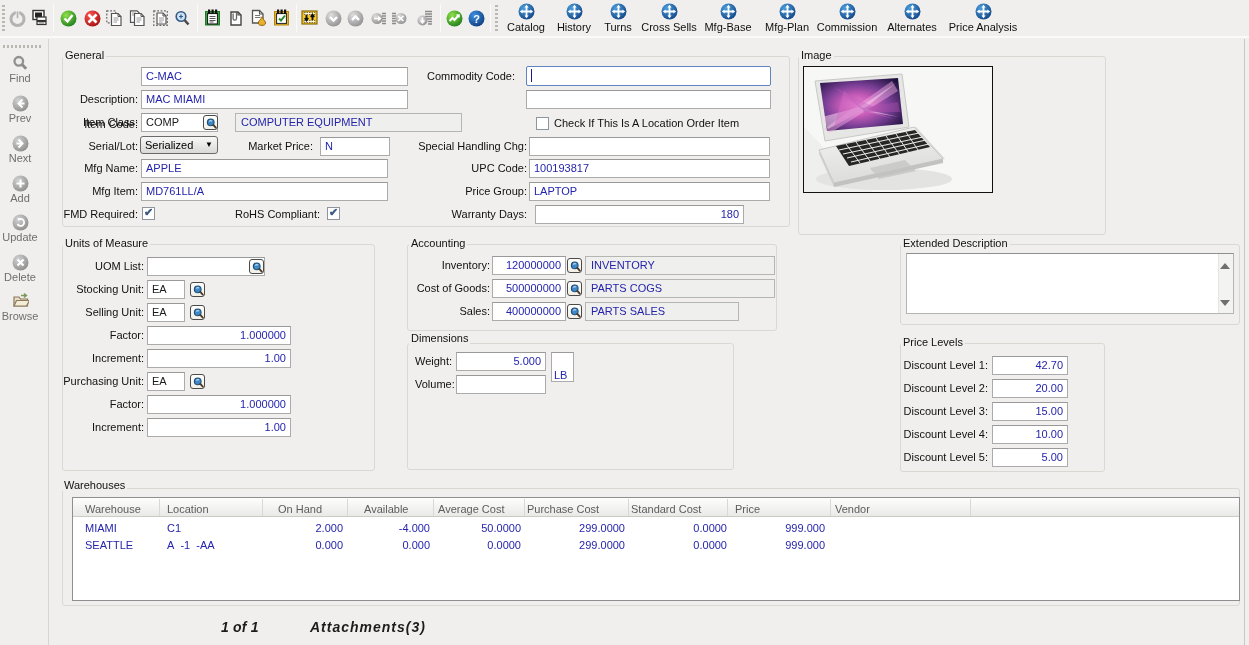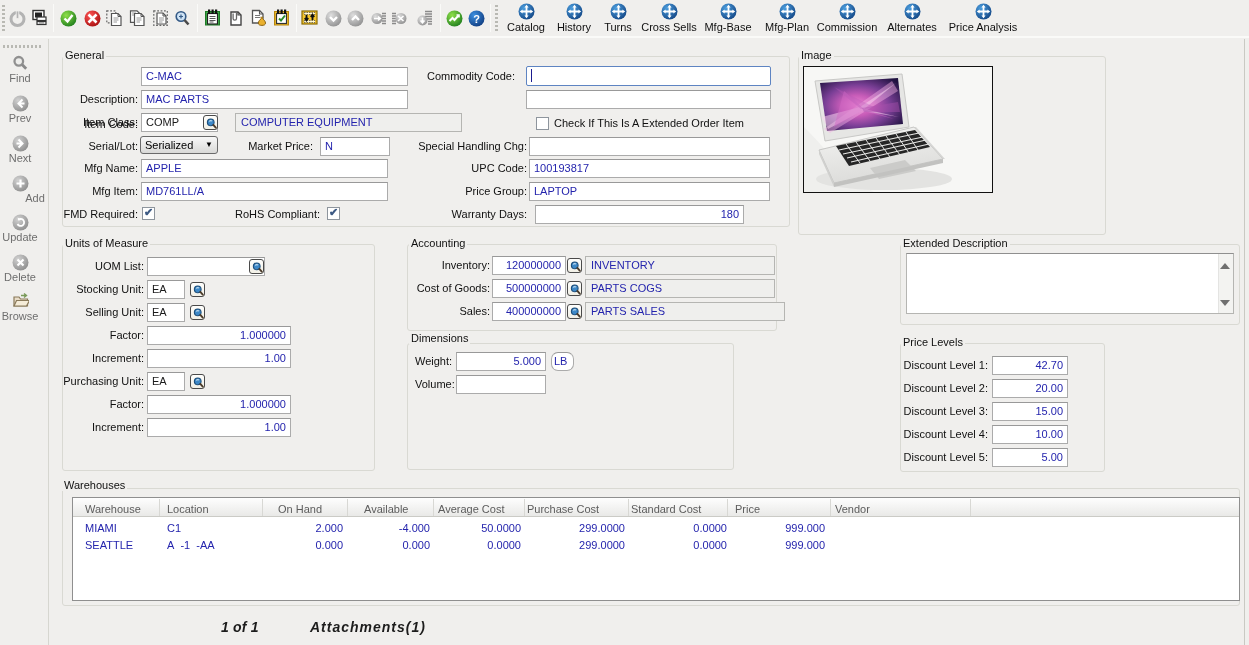--- a/index.html
+++ b/index.html
@@ -244,21 +244,21 @@
         <path d="M6.5 4.5 L10.5 8.5 L6.5 12.5 M4.5 8.5 h6" stroke="#fff" stroke-width="2" fill="none"></path>
       </svg>
     </div>
     <div class="sb" style="top:152px;">Next</div>
     <div class="sb" style="top:175px;">
       <svg width="17" height="17" viewBox="0 0 17 17">
         <circle cx="8.5" cy="8.5" r="8" fill="url(#gGrey2)"></circle>
         <path d="M8.5 4.5 v8 M4.5 8.5 h8" stroke="#fff" stroke-width="2.2" fill="none"></path>
       </svg>
     </div>
-    <div class="sb" style="top:192px;margin-left:15px;">Add</div>
+    <div class="sb" style="top:192px;">Add</div>
     <div class="sb" style="top:214px;">
       <svg width="17" height="17" viewBox="0 0 17 17">
         <circle cx="8.5" cy="8.5" r="8" fill="url(#gGrey2)"></circle>
         <path d="M5.5 10 a3.5 3.5 0 1 0 0.8 -4.2" stroke="#fff" stroke-width="1.8" fill="none"></path>
         <path d="M5.5 3.5 L6.5 6.5 L9.5 5.8 z" fill="#fff"></path>
       </svg>
     </div>
     <div class="sb" style="top:231px;">Update</div>
     <div class="sb" style="top:254px;">
       <svg width="17" height="17" viewBox="0 0 17 17">
@@ -278,34 +278,34 @@
   </div>
 
 <div class="gb" style="left:62px;top:56px;width:728px;height:171px;"></div>
 <div class="gbl" style="left:63px;top:49px;text-align:right;">General</div>
 <div class="rlbl" style="left:38px;top:67px;width:100px;margin-top:48px;">Item Code:</div>
 <div class="inp" style="left:141px;top:67px;width:267px;">C-MAC</div>
 <div class="rlbl" style="left:415px;top:67px;width:100px;">Commodity Code:</div>
 <div class="abs" style="left:526px;top:66px;width:245px;height:20px;background:#fff;border:1px solid #5e84c2;border-radius:2px;"></div>
 <div class="abs" style="left:531px;top:69px;width:1px;height:13px;background:#1b1b8f;"></div>
 <div class="rlbl" style="left:38px;top:90px;width:100px;">Description:</div>
-<div class="inp" style="left:141px;top:90px;width:267px;">MAC PARTS</div>
+<div class="inp" style="left:141px;top:90px;width:267px;">MAC MIAMI</div>
 <div class="inp" style="left:526px;top:90px;width:245px;"></div>
 <div class="rlbl" style="left:38px;top:113px;width:100px;">Item Class:</div>
 <div class="inp" style="left:141px;top:113px;width:77px;color:#1a1a1a;">COMP</div>
 <div class="mag" style="left:203px;top:115px;">
     <svg width="13" height="13" viewBox="0 0 15 15">
       <circle cx="6.6" cy="6.2" r="3.9" fill="#3d88c7" stroke="#1b4d7a" stroke-width="1.2"></circle>
       <path d="M4.8 5.2 a2.6 2.6 0 0 1 3.4 -0.6" stroke="#bcd9ef" stroke-width="1.3" fill="none"></path>
       <path d="M9.6 9.2 L12.4 12.2" stroke="#4a3a2a" stroke-width="2.2" stroke-linecap="round"></path>
     </svg>
   </div>
 <div class="ro" style="left:235px;top:113px;width:227px;">COMPUTER EQUIPMENT</div>
 <div class="cb" style="left:536px;top:117px;"></div>
-<div class="lbl" style="left:554px;top:114px;">Check If This Is A Extended Order Item</div>
+<div class="lbl" style="left:554px;top:114px;">Check If This Is A Location Order Item</div>
 <div class="rlbl" style="left:38px;top:137px;width:100px;">Serial/Lot:</div>
 <div class="abs" id="combo" style="left:140px;top:136px;width:78px;height:18px;background:linear-gradient(#f8f8f8,#d9d9d7);border:1px solid #6a6a6a;border-radius:3px;">
   <span style="position:absolute;left:4px;top:0;font-size:11px;color:#000;line-height:17px;">Serialized</span>
   <span style="position:absolute;right:4px;top:0;font-size:8px;color:#000;line-height:16px;">▼</span>
 </div>
 <div class="rlbl" style="left:213px;top:137px;width:100px;">Market Price:</div>
 <div class="inp" style="left:320px;top:137px;width:70px;">N</div>
 <div class="rlbl" style="left:397px;top:137px;width:130px;">Special Handling Chg:</div>
 <div class="inp" style="left:529px;top:137px;width:241px;"></div>
 <div class="rlbl" style="left:38px;top:159px;width:100px;">Mfg Name:</div>
@@ -440,27 +440,27 @@
 <div class="ro" style="left:585px;top:279px;width:190px;">PARTS COGS</div>
 <div class="rlbl" style="left:390px;top:302px;width:100px;">Sales:</div>
 <div class="inp r" style="left:492px;top:302px;width:74px;">400000000</div>
 <div class="mag" style="left:567px;top:304px;">
     <svg width="13" height="13" viewBox="0 0 15 15">
       <circle cx="6.6" cy="6.2" r="3.9" fill="#3d88c7" stroke="#1b4d7a" stroke-width="1.2"></circle>
       <path d="M4.8 5.2 a2.6 2.6 0 0 1 3.4 -0.6" stroke="#bcd9ef" stroke-width="1.3" fill="none"></path>
       <path d="M9.6 9.2 L12.4 12.2" stroke="#4a3a2a" stroke-width="2.2" stroke-linecap="round"></path>
     </svg>
   </div>
-<div class="ro" style="left:585px;top:302px;width:200px;">PARTS SALES</div>
+<div class="ro" style="left:585px;top:302px;width:154px;">PARTS SALES</div>
 
 <div class="gb" style="left:407px;top:343px;width:327px;height:127px;"></div>
 <div class="gbl" style="left:409px;top:332px;">Dimensions</div>
 <div class="lbl" style="left:415px;top:352px;">Weight:</div>
 <div class="inp r" style="left:456px;top:352px;width:90px;">5.000</div>
-<div class="inp" style="left:551px;top:352px;width:23px;padding:0 2px;border-radius:7px;">LB</div>
+<div class="inp" style="left:551px;top:352px;width:23px;padding:14px 2px;">LB</div>
 <div class="lbl" style="left:415px;top:375px;">Volume:</div>
 <div class="inp" style="left:456px;top:375px;width:90px;"></div>
 
 <div class="gb" style="left:900px;top:244px;width:340px;height:81px;"></div>
 <div class="gbl" style="left:901px;top:237px;">Extended Description</div>
 <div class="abs" style="left:906px;top:253px;width:328px;height:61px;background:#fff;border:1px solid #b5b5b2;border-top-color:#8f8f8f;">
   <div style="position:absolute;right:0;top:0;width:15px;height:59px;background:#f3f3f1;border-left:1px solid #e4e4e2;"></div>
   <svg style="position:absolute;right:3px;top:9px;" width="10" height="7" viewBox="0 0 10 7">
       <polygon points="5,0 10,6 0,6" fill="#6f6f6f"></polygon>
     </svg>
@@ -519,13 +519,13 @@
 <div class="gcell" style="left:85px;top:539px;">SEATTLE</div>
 <div class="gcell" style="left:167px;top:539px;">A&nbsp;&nbsp;-1&nbsp;&nbsp;-AA</div>
 <div class="gcellr" style="left:243px;top:539px;width:100px;">0.000</div>
 <div class="gcellr" style="left:330px;top:539px;width:100px;">0.000</div>
 <div class="gcellr" style="left:421px;top:539px;width:100px;">0.0000</div>
 <div class="gcellr" style="left:525px;top:539px;width:100px;">299.0000</div>
 <div class="gcellr" style="left:627px;top:539px;width:100px;">0.0000</div>
 <div class="gcellr" style="left:725px;top:539px;width:100px;">999.000</div>
 
 <div class="abs" style="left:221px;top:619px;font-weight:bold;font-style:italic;font-size:14px;color:#1c1c1c;letter-spacing:0.2px;">1 of 1</div>
-<div class="abs" style="left:310px;top:619px;font-weight:bold;font-style:italic;font-size:14px;color:#1c1c1c;letter-spacing:1px;">Attachments(1)</div>
+<div class="abs" style="left:310px;top:619px;font-weight:bold;font-style:italic;font-size:14px;color:#1c1c1c;letter-spacing:1px;">Attachments(3)</div>
 
 </body></html>

